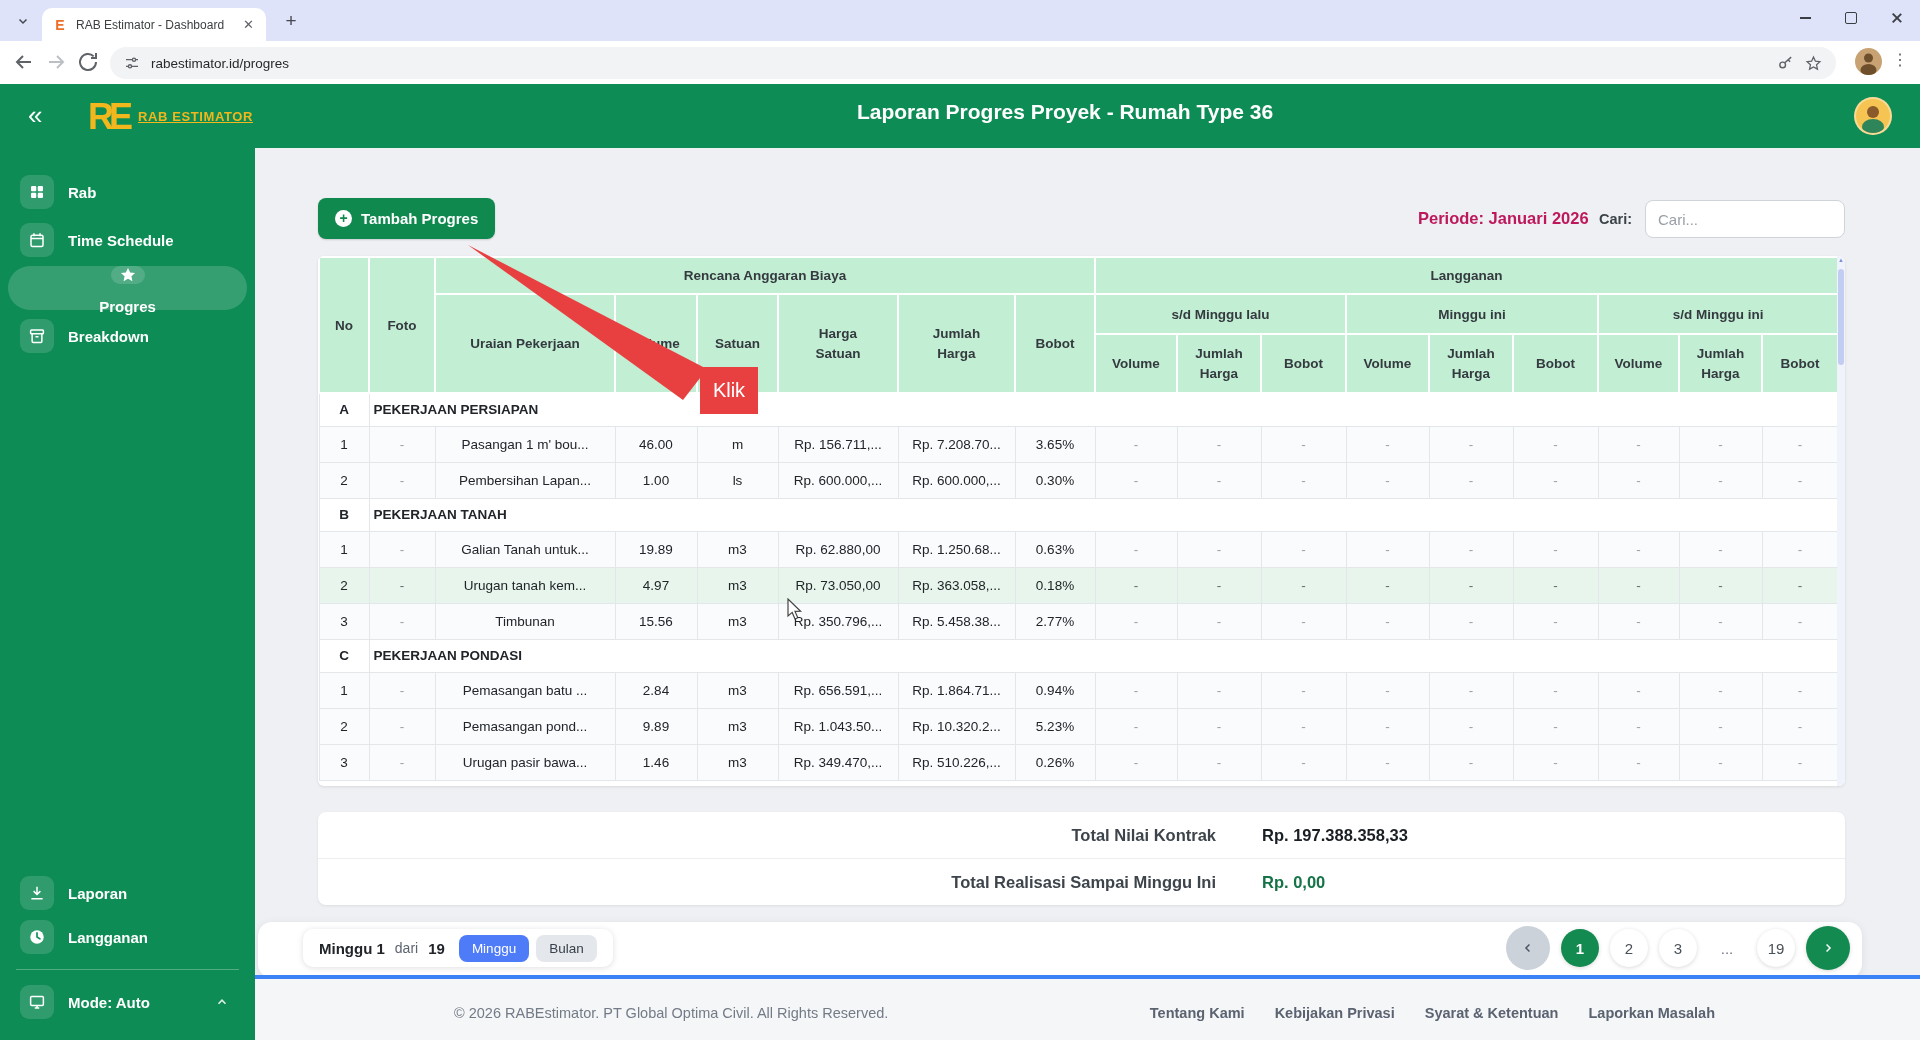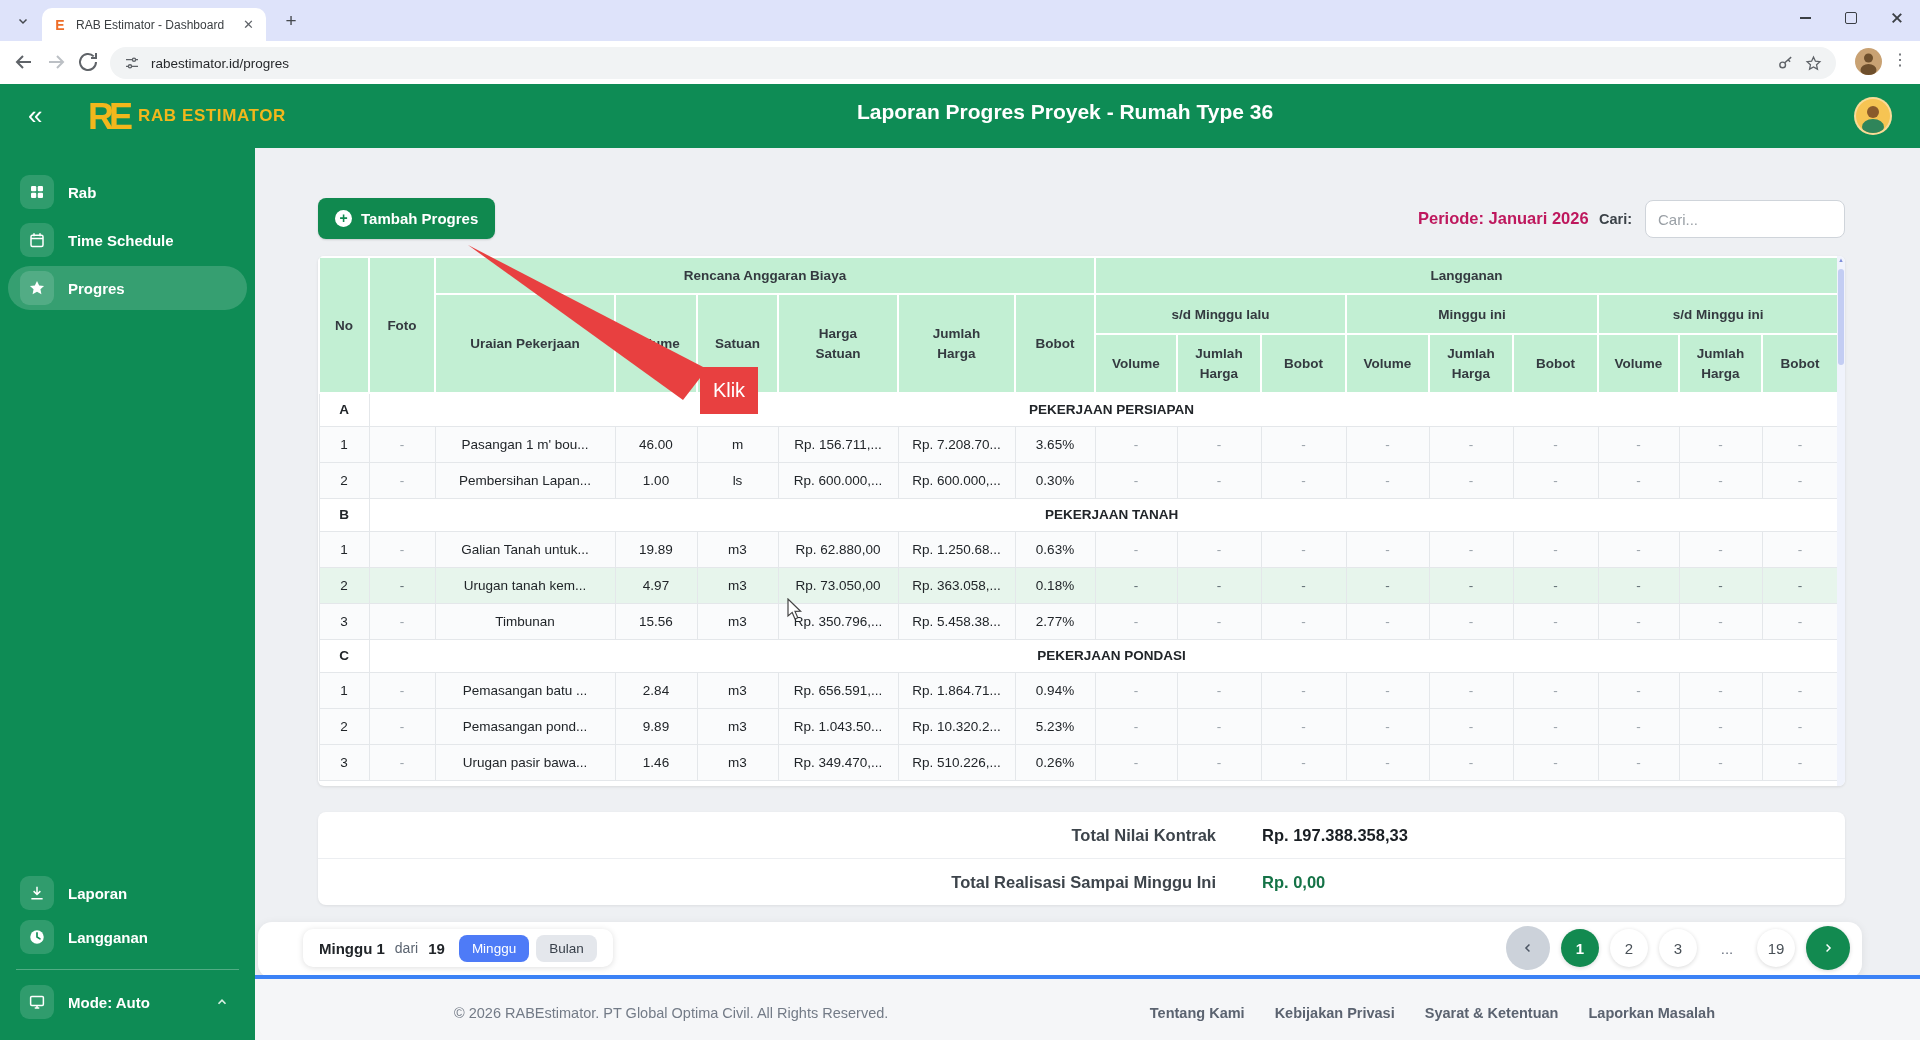--- a/index.html
+++ b/index.html
@@ -27,29 +27,29 @@
   .omnibox{position:absolute;left:110px;top:47px;width:1726px;height:32px;background:#f1f3f4;border-radius:16px;display:flex;align-items:center;padding:0 14px;box-sizing:border-box;gap:11px;}
   .url-text{font-size:13.5px;color:#27292c;flex:1;}
   .profile-dot{position:absolute;right:38px;top:48px;width:27px;height:27px;border-radius:50%;background:#c9a273;overflow:hidden;}
   .kebab{position:absolute;right:12px;top:50px;font-size:16px;color:#5f6368;letter-spacing:0;}
 
   
   .appbar{position:absolute;left:0;top:84px;width:1920px;height:64px;background:#0e8c55;}
   .collapse{position:absolute;left:28px;top:15px;color:#fff;font-size:26px;line-height:32px;}
   .brand{position:absolute;left:88px;top:12px;display:flex;align-items:center;gap:10px;}
   .brand-mark{font-size:36px;font-weight:800;color:#f2b71c;letter-spacing:-5px;line-height:40px;transform:scaleY(1.05);}
-  .brand-name{color:#f2b71c;font-weight:800;font-size:17px;letter-spacing:.6px;}
+  .brand-name{color:#f2b71c;font-weight:800;font-size:13px;letter-spacing:.6px;text-decoration:underline;}
   .page-title{position:absolute;left:1065px;top:16px;transform:translateX(-50%);color:#fff;font-size:21px;font-weight:700;white-space:nowrap;}
   .appbar-avatar{position:absolute;right:28px;top:13px;width:38px;height:38px;border-radius:50%;background:#f6c453;border:2px solid rgba(255,255,255,.4);box-sizing:border-box;overflow:hidden;}
 
   
   .sidebar{position:absolute;left:0;top:148px;width:255px;height:892px;background:#0e8c55;color:#fff;}
   .side-menu{padding:22px 8px 0;display:flex;flex-direction:column;gap:4px;}
   .side-item{height:44px;border-radius:24px;display:flex;align-items:center;gap:14px;padding:0 12px;font-size:15px;font-weight:700;box-sizing:border-box;cursor:pointer;}
-  .side-item.active{background:rgba(255,255,255,.17);}
+  .side-item.active{background:rgba(255,255,255,.17);flex-direction:column;}
   .icon-chip{width:34px;height:34px;min-width:34px;border-radius:9px;background:rgba(255,255,255,.14);display:flex;align-items:center;justify-content:center;}
   .icon-chip svg{width:18px;height:18px;}
   .side-bottom{position:absolute;left:8px;right:8px;bottom:16px;}
   .side-div{border-top:1px solid rgba(255,255,255,.28);margin:10px 8px;}
   .chev-up{margin-left:auto;margin-right:6px;display:flex;}
 
   
   .main{position:absolute;left:255px;top:148px;width:1665px;height:892px;background:#eef0f3;overflow:hidden;}
   .btn-add{position:absolute;left:63px;top:50px;height:41px;background:#10significant}
   .btn-add{position:absolute;left:63px;top:50px;height:41px;background:#10894f;border-radius:8px;color:#fff;display:flex;align-items:center;gap:9px;padding:0 17px;font-size:15px;font-weight:600;box-shadow:0 1px 2px rgba(0,0,0,.15);}
@@ -60,21 +60,21 @@
   .search-input::placeholder{color:#9aa0a6;}
 
   
   .table-card{position:absolute;left:63px;top:108px;width:1527px;height:530px;background:#fff;border-radius:6px;box-shadow:0 1px 3px rgba(0,0,0,.1);overflow:hidden;}
   table{border-collapse:collapse;table-layout:fixed;width:1519px;}
   thead th{background:#c2efd3;font-size:13.5px;font-weight:700;color:#343a40;border:2px solid #fff;padding:2px 4px;text-align:center;}
   tr.h1 th{height:31px;} tr.h2 th{height:34px;} tr.h3 th{height:53px;}
   .wrapspan{display:inline-block;width:64px;line-height:1.45;}
   tbody td{font-size:13.5px;color:#212529;text-align:center;border:1px solid #e4e7ea;height:36px;padding:0 6px;box-sizing:border-box;}
   tr.sec td{background:#fff;font-weight:700;height:33px;}
-  td.c-sec{text-align:center;padding-left:22px;}
+  td.c-sec{text-align:left;padding-left:4px;}
   tr.itemr td{background:#fafbfc;}
   tr.hl td{background:#e7f5ec;}
   td.c-dash{color:#98a1a8;}
   tr.hl td.c-dash{color:#5f6a72;}
   .vscroll{position:absolute;right:0;top:0;width:8px;height:530px;background:#f0f3fc;}
   .vscroll .arr{position:absolute;top:1px;left:0;width:8px;text-align:center;font-size:6px;color:#7e8fd9;}
   .vscroll .thumb{position:absolute;top:13px;left:1px;width:6px;height:96px;background:#c3cdf3;border-radius:3px;}
 
   
   .annot-svg{position:absolute;left:0;top:0;width:1665px;height:892px;pointer-events:none;}
@@ -211,20 +211,29 @@
           </span>
           <span>Time Schedule</span>
         </div>
         <div class="side-item active">
           <span class="icon-chip">
             <svg viewBox="0 0 24 24" fill="#fff">
               <path d="M12 2.5l2.9 6 6.5.8-4.8 4.5 1.3 6.4L12 17l-5.9 3.2 1.3-6.4L2.6 9.3l6.5-.8z"></path>
             </svg>
           </span>
           <span>Progres</span>
+        </div>
+        <div class="side-item">
+          <span class="icon-chip">
+            <svg viewBox="0 0 24 24" fill="none" stroke="#fff" stroke-width="2">
+              <rect x="3.5" y="4" width="17" height="5" rx="1"></rect>
+              <path d="M5.5 9v10a1.5 1.5 0 0 0 1.5 1.5h10A1.5 1.5 0 0 0 18.5 19V9M10 13h4"></path>
+            </svg>
+          </span>
+          <span>Breakdown</span>
         </div>
       </div>
     <div class="side-bottom">
       <div>
           <div class="side-item">
             <span class="icon-chip">
               <svg viewBox="0 0 24 24" fill="none" stroke="#fff" stroke-width="2">
                 <path d="M12 3.5v10M7.5 9.5l4.5 4.5 4.5-4.5M4.5 19.5h15"></path>
               </svg>
             </span>

